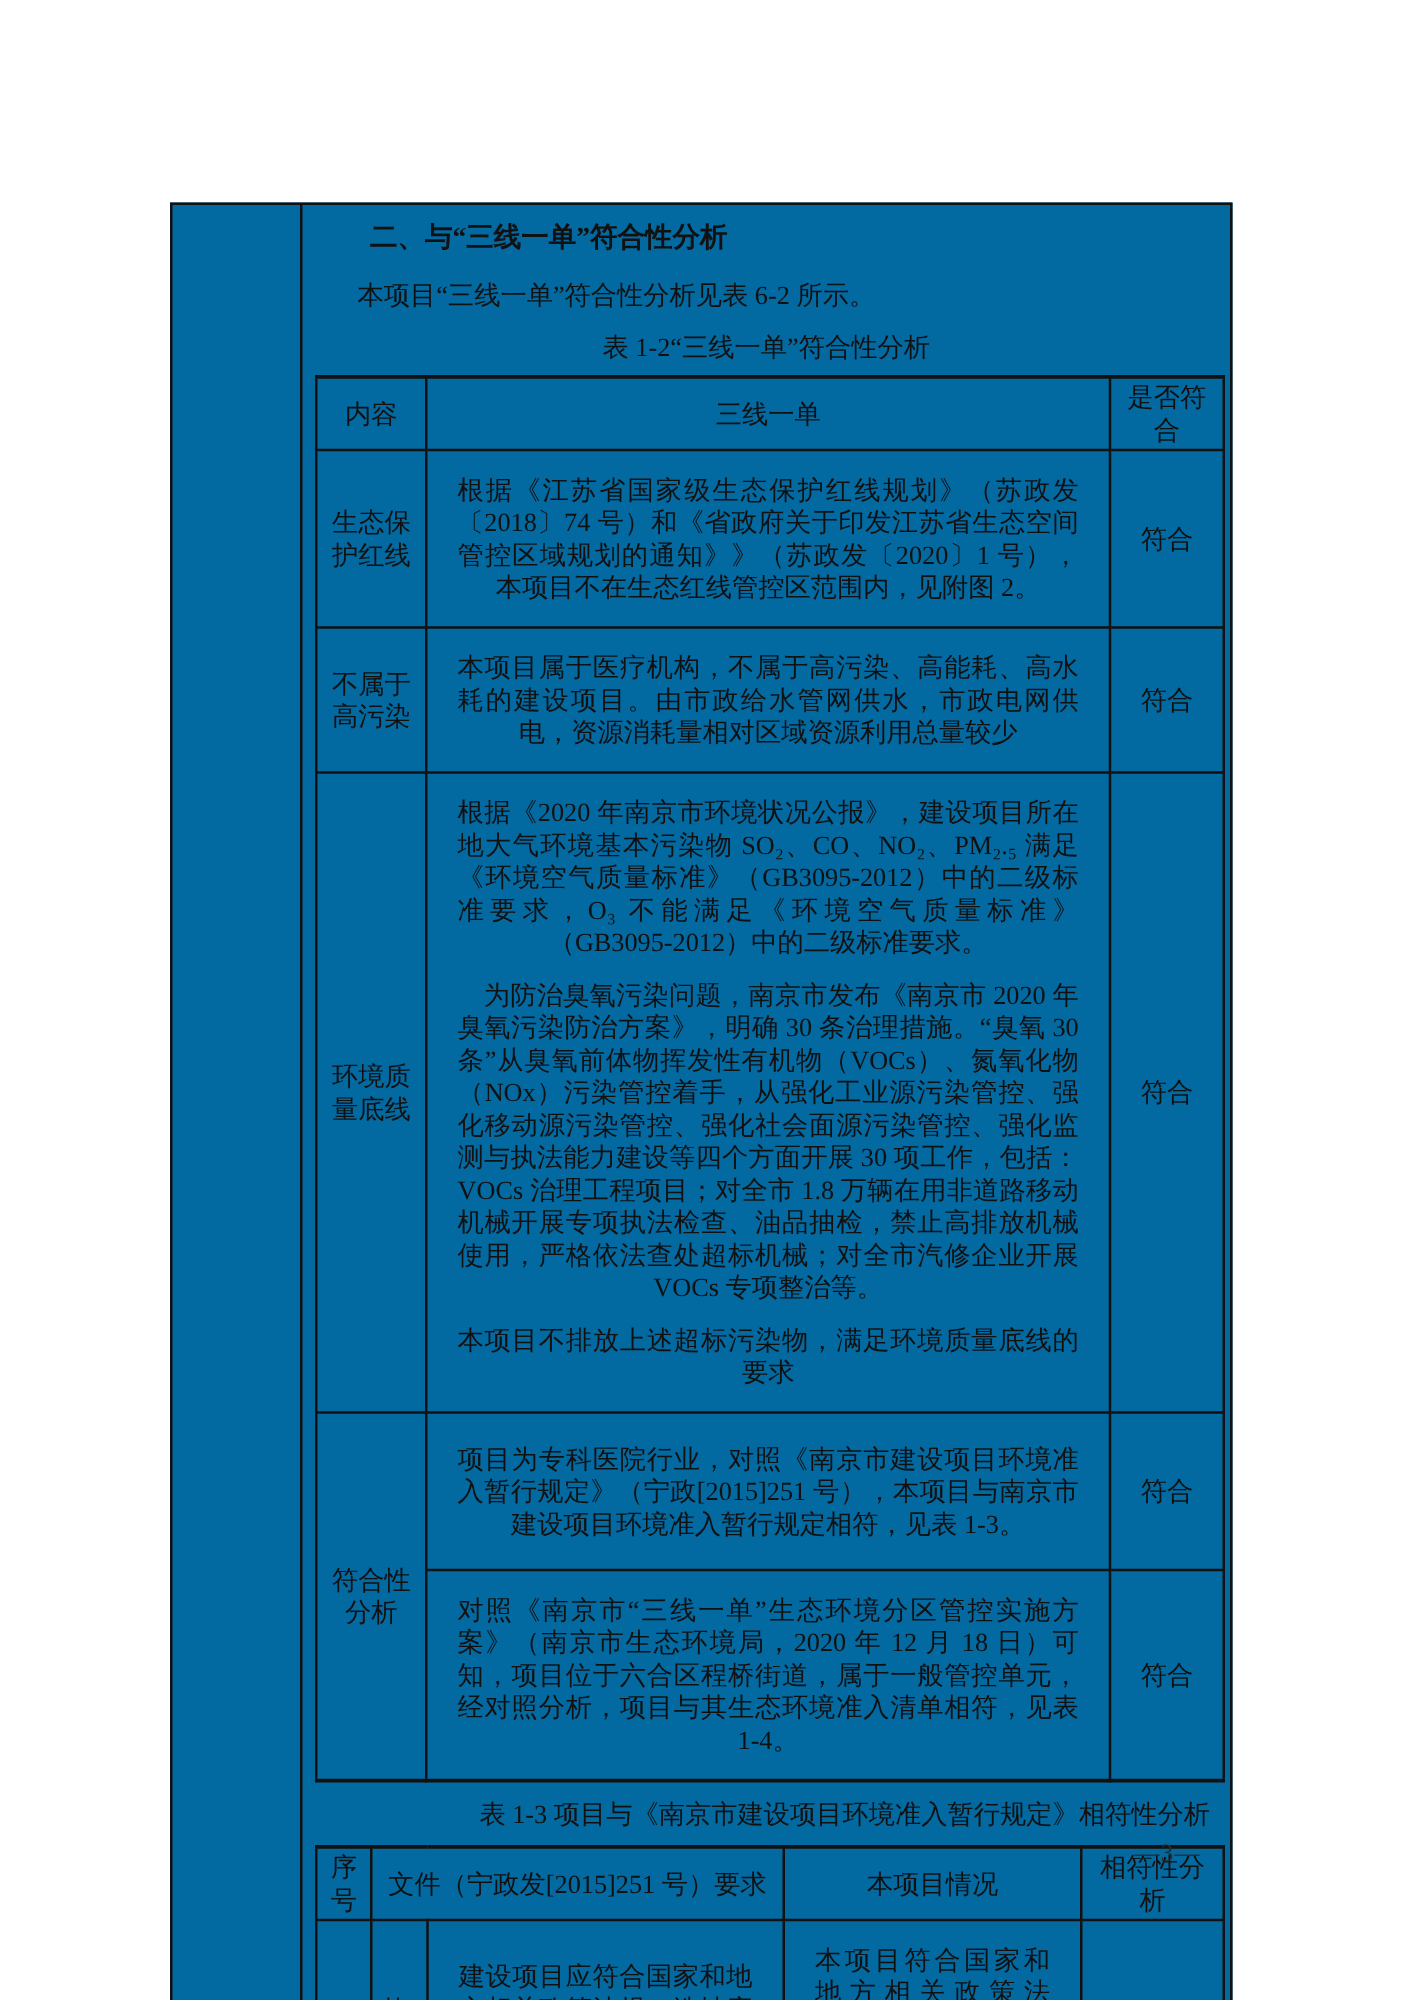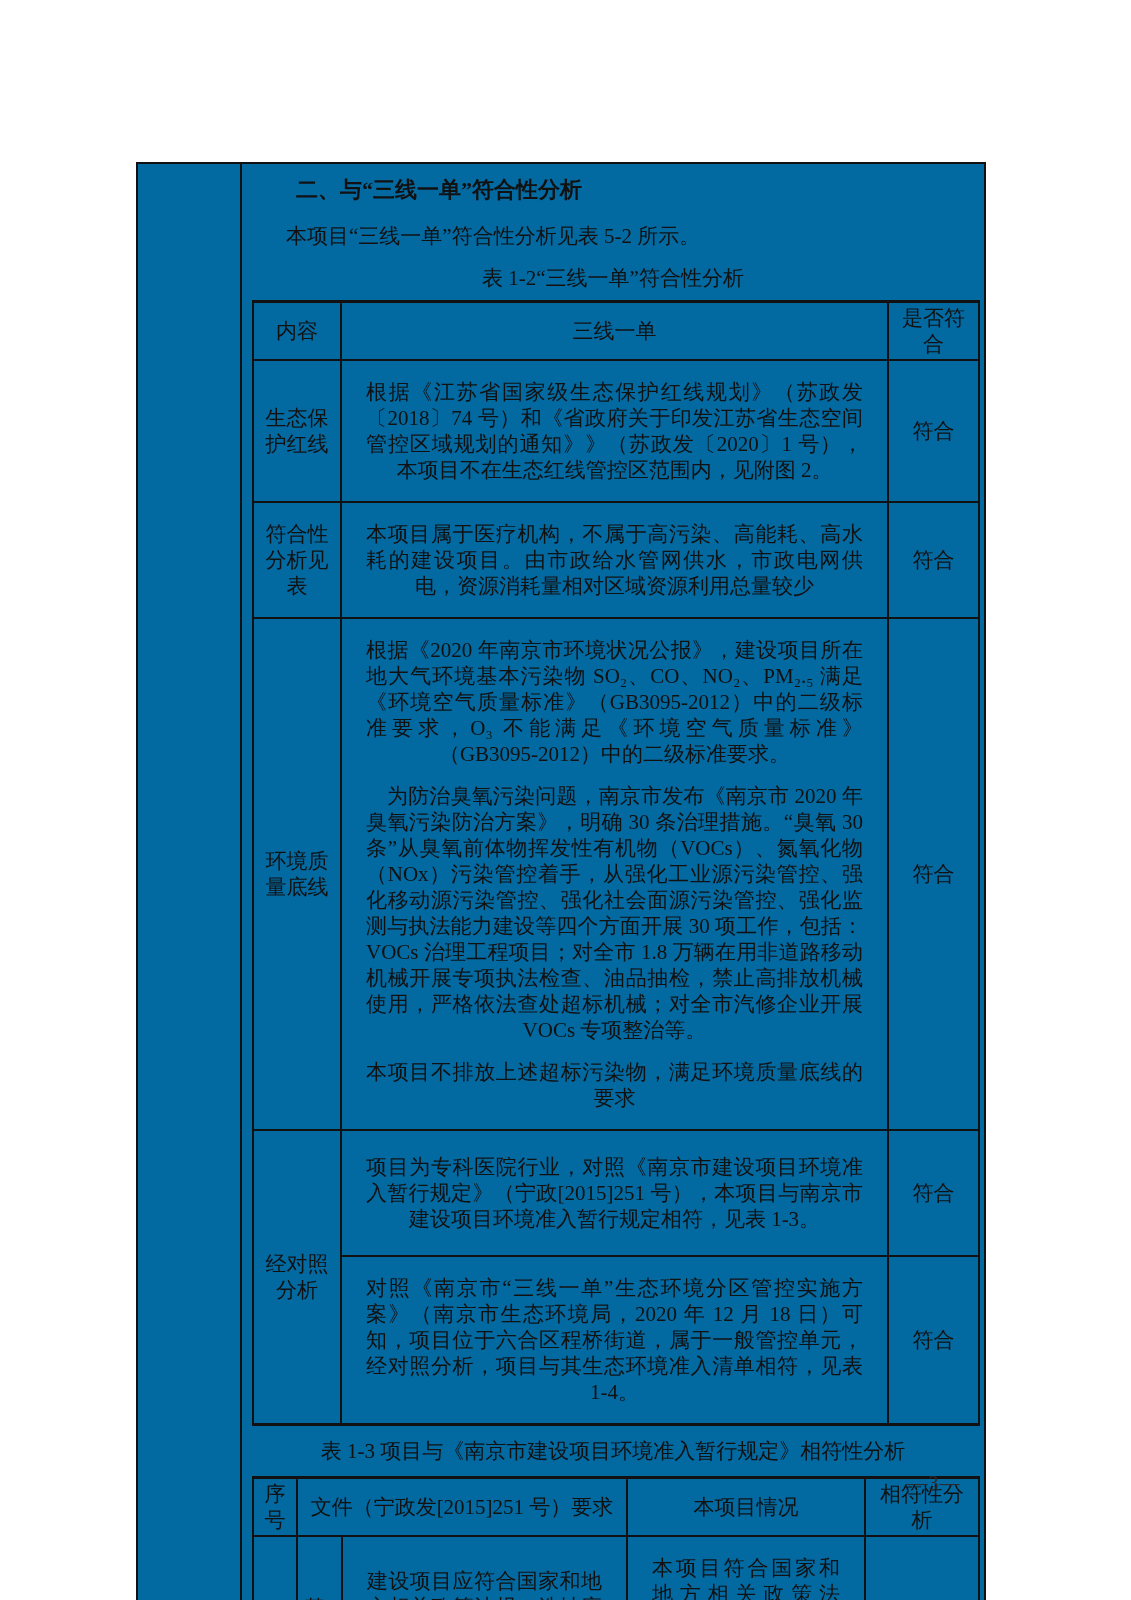--- a/index.html
+++ b/index.html
@@ -39,21 +39,21 @@
     font-size: 21px;
     line-height: 28px;
   }
   .tbl-title {
     margin-top: 14px;
     text-align: center;
     font-size: 21px;
     line-height: 28px;
     font-weight: normal;
   }
-  .tbl-title.mid { margin: 6px 16px; line-height: 38px; }
+  .tbl-title.mid { margin: 6px 16px; line-height: 38px; text-align: right; }
 
   table {
     border-collapse: collapse;
     table-layout: fixed;
     margin-left: 10px;
     width: 726px;
     font-size: 21px;
   }
   .t12 { margin-top: 8px; border-radius: 11px; }
   .t12, .t13 {
@@ -95,21 +95,21 @@
 </style>
 </head>
 <body>
 
 <div class="page">
   <div class="frame">
     <div class="left-col"></div>
     <div class="content">
 
       <h2 class="section-heading">二、与“三线一单”符合性分析</h2>
-      <p class="intro">本项目“三线一单”符合性分析见表 5-2 所示。</p>
+      <p class="intro">本项目“三线一单”符合性分析见表 6-2 所示。</p>
 
       <div class="tbl-title">表 1-2“三线一单”符合性分析</div>
 
       <table class="t12">
         <colgroup>
             <col style="width:88px">
             <col style="width:547px">
             <col style="width:91px">
           </colgroup>
         <tbody>
@@ -119,37 +119,37 @@
             <td>是否符合</td>
           </tr>
           <tr style="height:102px">
             <td class="lbl">生态保护红线</td>
             <td class="txt">
               <p>根据《江苏省国家级生态保护红线规划》（苏政发〔2018〕74 号）和《省政府关于印发江苏省生态空间管控区域规划的通知》》（苏政发〔2020〕1 号），本项目不在生态红线管控区范围内，见附图 2。</p>
             </td>
             <td class="st">符合</td>
           </tr>
           <tr style="height:78px">
-            <td class="lbl">符合性分析见表</td>
+            <td class="lbl">不属于高污染</td>
             <td class="txt">
               <p>本项目属于医疗机构，不属于高污染、高能耗、高水耗的建设项目。由市政给水管网供水，市政电网供电，资源消耗量相对区域资源利用总量较少</p>
             </td>
             <td class="st">符合</td>
           </tr>
           <tr style="height:362px">
             <td class="lbl">环境质量底线</td>
             <td class="txt">
               <p>根据《2020 年南京市环境状况公报》，建设项目所在地大气环境基本污染物 SO₂、CO、NO₂、PM₂.₅ 满足《环境空气质量标准》（GB3095-2012）中的二级标准要求，O₃ 不能满足《环境空气质量标准》（GB3095-2012）中的二级标准要求。</p>
               <p class="indent">为防治臭氧污染问题，南京市发布《南京市 2020 年臭氧污染防治方案》，明确 30 条治理措施。“臭氧 30 条”从臭氧前体物挥发性有机物（VOCs）、氮氧化物（NOx）污染管控着手，从强化工业源污染管控、强化移动源污染管控、强化社会面源污染管控、强化监测与执法能力建设等四个方面开展 30 项工作，包括：VOCs 治理工程项目；对全市 1.8 万辆在用非道路移动机械开展专项执法检查、油品抽检，禁止高排放机械使用，严格依法查处超标机械；对全市汽修企业开展 VOCs 专项整治等。</p>
               <p>本项目不排放上述超标污染物，满足环境质量底线的要求</p>
             </td>
             <td class="st">符合</td>
           </tr>
           <tr style="height:126px">
-            <td class="lbl" rowspan="2">经对照分析</td>
+            <td class="lbl" rowspan="2">符合性分析</td>
             <td class="txt">
               <p>项目为专科医院行业，对照《南京市建设项目环境准入暂行规定》（宁政[2015]251 号），本项目与南京市建设项目环境准入暂行规定相符，见表 1-3。</p>
             </td>
             <td class="st">符合</td>
           </tr>
           <tr style="height:129px">
             <td class="txt">
               <p>对照《南京市“三线一单”生态环境分区管控实施方案》（南京市生态环境局，2020 年 12 月 18 日）可知，项目位于六合区程桥街道，属于一般管控单元，经对照分析，项目与其生态环境准入清单相符，见表 1-4。</p>
             </td>
             <td class="st">符合</td>

